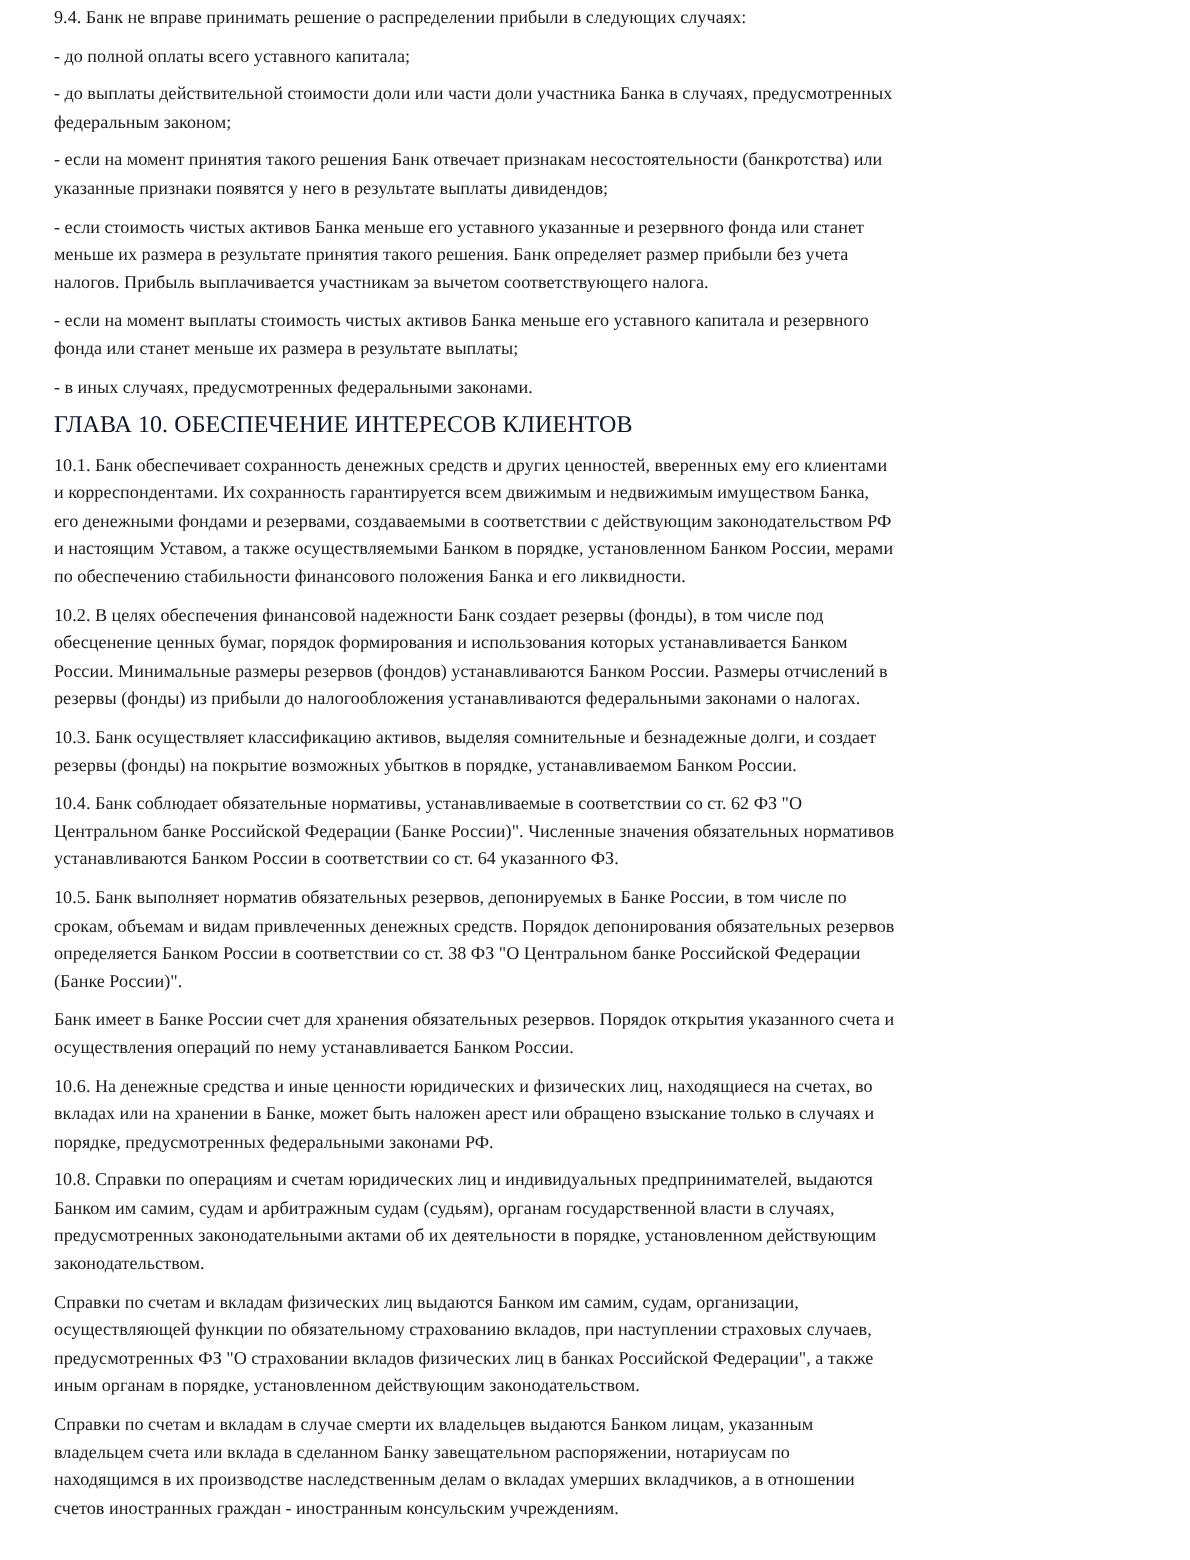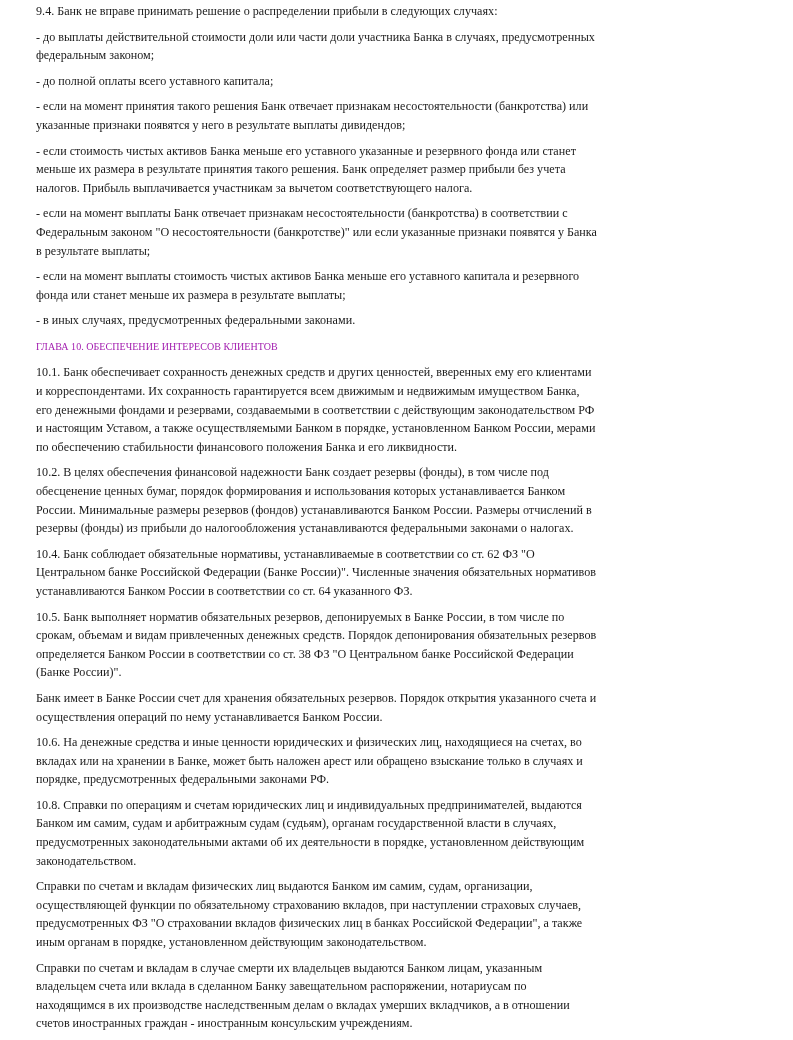--- a/index.html
+++ b/index.html
@@ -28,45 +28,45 @@
     margin: 0 0 7px 0;
     font-size: 12.1px;
     line-height: 18.6px;
     text-align: left;
     color: #1a1a1a;
     letter-spacing: 0.03px;
     word-spacing: -0.1px;
   }
   p.heading {
     margin: 0 0 7px 0;
-    font-size: 10px;
+    font-size: 16px;
     line-height: 19.5px;
-    color: #a21caf;
+    color: #0f172a;
     letter-spacing: 0.05px;
   }
   p.para:last-child {
     margin-bottom: 0;
   }
 </style>
 </head>
 <body>
 
 <div id="page">
   <div class="doc-body">
       <p class="para">9.4. Банк не вправе принимать решение о распределении прибыли в следующих случаях:</p>
+      <p class="para">- до полной оплаты всего уставного капитала;</p>
       <p class="para">- до выплаты действительной стоимости доли или части доли участника Банка в случаях, предусмотренных федеральным законом;</p>
-      <p class="para">- до полной оплаты всего уставного капитала;</p>
       <p class="para">- если на момент принятия такого решения Банк отвечает признакам несостоятельности (банкротства) или указанные признаки появятся у него в результате выплаты дивидендов;</p>
       <p class="para">- если стоимость чистых активов Банка меньше его уставного указанные и резервного фонда или станет меньше их размера в результате принятия такого решения. Банк определяет размер прибыли без учета налогов. Прибыль выплачивается участникам за вычетом соответствующего налога.</p>
-      <p class="para">- если на момент выплаты Банк отвечает признакам несостоятельности (банкротства) в соответствии с Федеральным законом "О несостоятельности (банкротстве)" или если указанные признаки появятся у Банка в результате выплаты;</p>
       <p class="para">- если на момент выплаты стоимость чистых активов Банка меньше его уставного капитала и резервного фонда или станет меньше их размера в результате выплаты;</p>
       <p class="para">- в иных случаях, предусмотренных федеральными законами.</p>
       <p class="heading">ГЛАВА 10. ОБЕСПЕЧЕНИЕ ИНТЕРЕСОВ КЛИЕНТОВ</p>
       <p class="para">10.1. Банк обеспечивает сохранность денежных средств и других ценностей, вверенных ему его клиентами и корреспондентами. Их сохранность гарантируется всем движимым и недвижимым имуществом Банка, его денежными фондами и резервами, создаваемыми в соответствии с действующим законодательством РФ и настоящим Уставом, а также осуществляемыми Банком в порядке, установленном Банком России, мерами по обеспечению стабильности финансового положения Банка и его ликвидности.</p>
       <p class="para">10.2. В целях обеспечения финансовой надежности Банк создает резервы (фонды), в том числе под обесценение ценных бумаг, порядок формирования и использования которых устанавливается Банком России. Минимальные размеры резервов (фондов) устанавливаются Банком России. Размеры отчислений в резервы (фонды) из прибыли до налогообложения устанавливаются федеральными законами о налогах.</p>
+      <p class="para">10.3. Банк осуществляет классификацию активов, выделяя сомнительные и безнадежные долги, и создает резервы (фонды) на покрытие возможных убытков в порядке, устанавливаемом Банком России.</p>
       <p class="para">10.4. Банк соблюдает обязательные нормативы, устанавливаемые в соответствии со ст. 62 ФЗ "О Центральном банке Российской Федерации (Банке России)". Численные значения обязательных нормативов устанавливаются Банком России в соответствии со ст. 64 указанного ФЗ.</p>
       <p class="para">10.5. Банк выполняет норматив обязательных резервов, депонируемых в Банке России, в том числе по срокам, объемам и видам привлеченных денежных средств. Порядок депонирования обязательных резервов определяется Банком России в соответствии со ст. 38 ФЗ "О Центральном банке Российской Федерации (Банке России)".</p>
       <p class="para">Банк имеет в Банке России счет для хранения обязательных резервов. Порядок открытия указанного счета и осуществления операций по нему устанавливается Банком России.</p>
       <p class="para">10.6. На денежные средства и иные ценности юридических и физических лиц, находящиеся на счетах, во вкладах или на хранении в Банке, может быть наложен арест или обращено взыскание только в случаях и порядке, предусмотренных федеральными законами РФ.</p>
       <p class="para">10.8. Справки по операциям и счетам юридических лиц и индивидуальных предпринимателей, выдаются Банком им самим, судам и арбитражным судам (судьям), органам государственной власти в случаях, предусмотренных законодательными актами об их деятельности в порядке, установленном действующим законодательством.</p>
       <p class="para">Справки по счетам и вкладам физических лиц выдаются Банком им самим, судам, организации, осуществляющей функции по обязательному страхованию вкладов, при наступлении страховых случаев, предусмотренных ФЗ "О страховании вкладов физических лиц в банках Российской Федерации", а также иным органам в порядке, установленном действующим законодательством.</p>
       <p class="para">Справки по счетам и вкладам в случае смерти их владельцев выдаются Банком лицам, указанным владельцем счета или вклада в сделанном Банку завещательном распоряжении, нотариусам по находящимся в их производстве наследственным делам о вкладах умерших вкладчиков, а в отношении счетов иностранных граждан - иностранным консульским учреждениям.</p>
     </div>
 </div>
 

